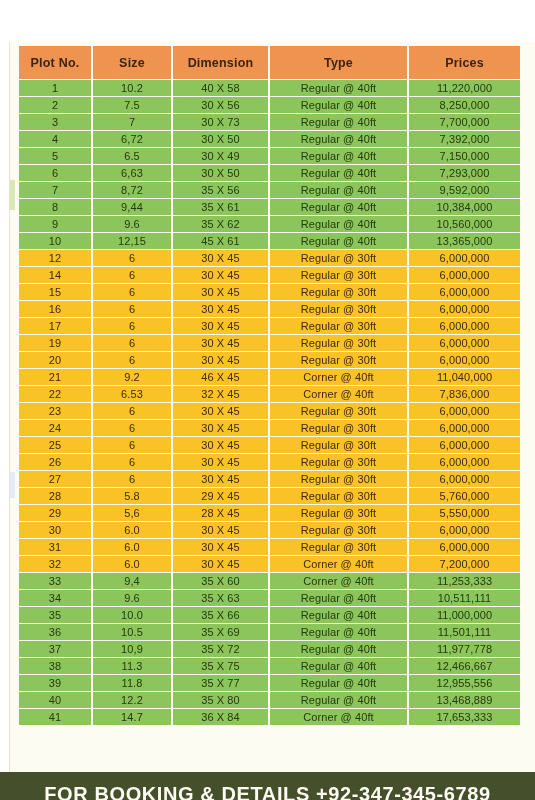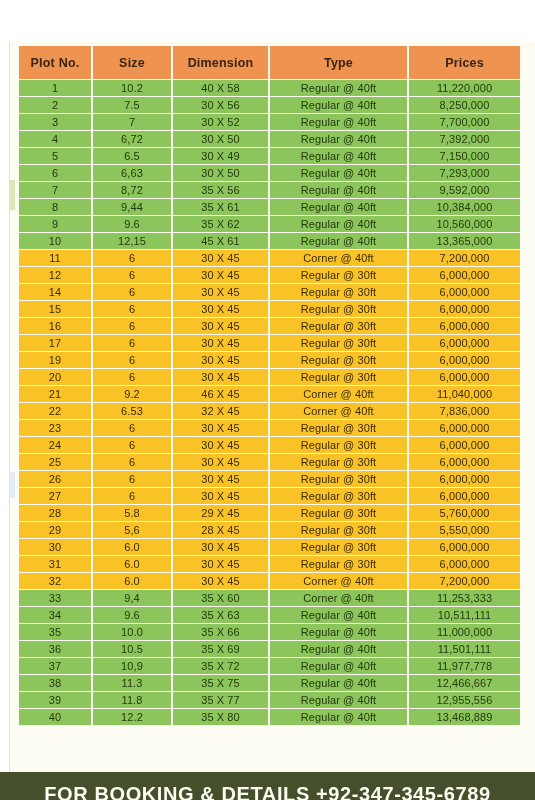--- a/index.html
+++ b/index.html
@@ -158,21 +158,21 @@
           <tr class="row-green">
             <td>2</td>
             <td>7.5</td>
             <td>30 X 56</td>
             <td>Regular @ 40ft</td>
             <td>8,250,000</td>
           </tr>
           <tr class="row-green">
             <td>3</td>
             <td>7</td>
-            <td>30 X 52</td>
+            <td>30 X 73</td>
             <td>Regular @ 40ft</td>
             <td>7,700,000</td>
           </tr>
           <tr class="row-green">
             <td>4</td>
             <td>6,72</td>
             <td>30 X 50</td>
             <td>Regular @ 40ft</td>
             <td>7,392,000</td>
           </tr>
@@ -210,27 +210,20 @@
             <td>35 X 62</td>
             <td>Regular @ 40ft</td>
             <td>10,560,000</td>
           </tr>
           <tr class="row-green">
             <td>10</td>
             <td>12,15</td>
             <td>45 X 61</td>
             <td>Regular @ 40ft</td>
             <td>13,365,000</td>
-          </tr>
-          <tr class="row-amber">
-            <td>11</td>
-            <td>6</td>
-            <td>30 X 45</td>
-            <td>Corner @ 40ft</td>
-            <td>7,200,000</td>
           </tr>
           <tr class="row-amber">
             <td>12</td>
             <td>6</td>
             <td>30 X 45</td>
             <td>Regular @ 30ft</td>
             <td>6,000,000</td>
           </tr>
           <tr class="row-amber">
             <td>14</td>
@@ -407,20 +400,27 @@
             <td>Regular @ 40ft</td>
             <td>12,955,556</td>
           </tr>
           <tr class="row-green">
             <td>40</td>
             <td>12.2</td>
             <td>35 X 80</td>
             <td>Regular @ 40ft</td>
             <td>13,468,889</td>
           </tr>
+          <tr class="row-green">
+            <td>41</td>
+            <td>14.7</td>
+            <td>36 X 84</td>
+            <td>Corner @ 40ft</td>
+            <td>17,653,333</td>
+          </tr>
         </tbody>
     </table>
   </div>
 
   <div id="booking-banner">
     <span id="booking-text">FOR BOOKING &amp; DETAILS +92-347-345-6789</span>
   </div>
 
 </div>
 

